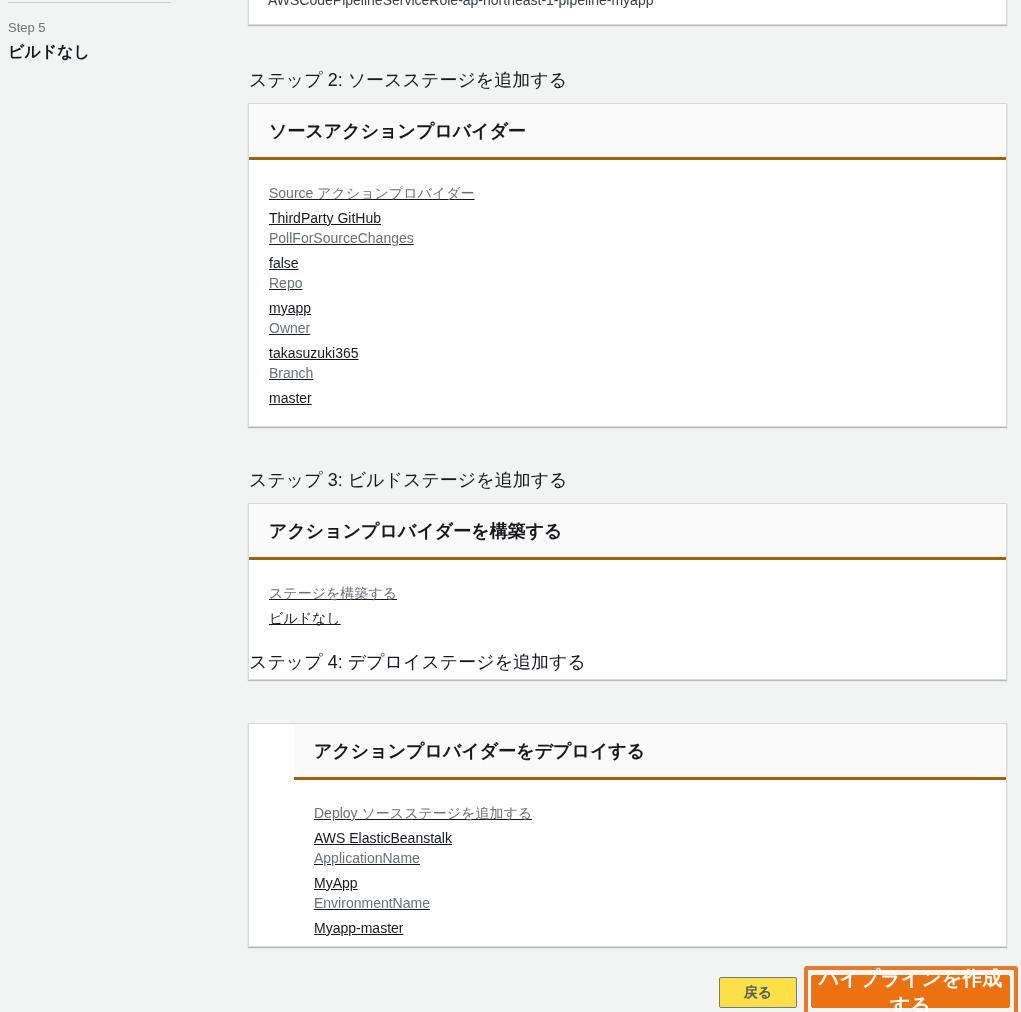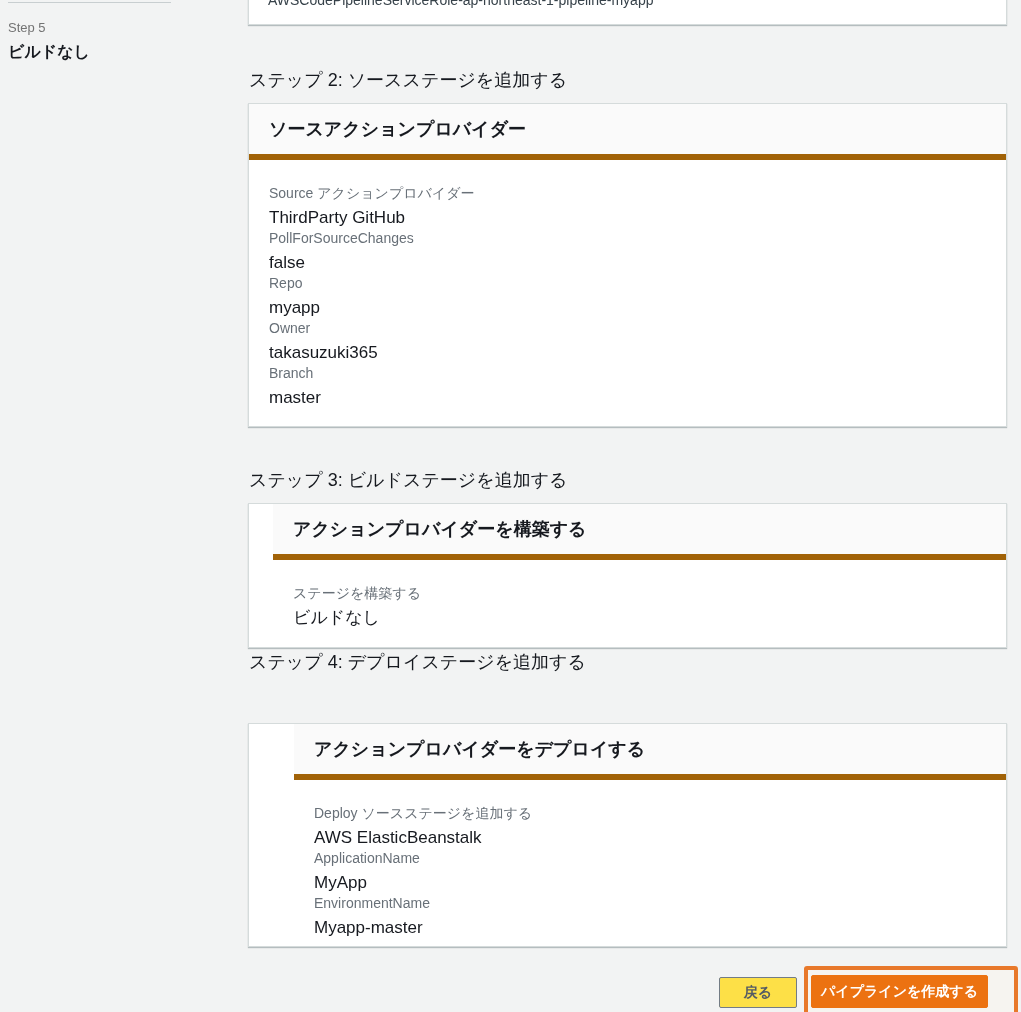--- a/index.html
+++ b/index.html
@@ -21,29 +21,29 @@
 
   
   .card {
     position: absolute; left: 248px; width: 759px;
     background: #ffffff;
     border: 1px solid #d5dbdb;
     box-shadow: 0 1px 1px rgba(0,28,36,.25);
   }
   .card-header {
     background: #fafafa;
-    border-bottom: 6px solid #a16207;
+    border-bottom: 3px solid #a16207;
     height: 56px;
     display: flex; align-items: center;
     padding: 0 20px;
   }
   .card-header .card-title { font-size: 18px; font-weight: bold; margin: 0; color: #16191f; }
-  .card-body { padding: 23px 20px 0 20px; }
+  .card-body { padding: 23px 20px 0 20px; text-decoration: underline; }
   .f-label { color: #687078; font-size: 14px; line-height: 20px; margin: 0 0 5px 0; }
-  .f-value { color: #16191f; font-size: 17px; line-height: 20px; margin: 0; }
+  .f-value { color: #16191f; font-size: 14px; line-height: 20px; margin: 0; }
 
   .section-heading {
     position: absolute; left: 249px;
     font-size: 18px; line-height: 22px; font-weight: normal;
     color: #16191f; margin: 0;
   }
 
   
   .top-card { top: -31px; height: 56px; }
   .top-card .clipped-text {
@@ -69,23 +69,23 @@
   }
   .highlight-box {
     position: absolute; left: 804px; top: 966px;
     width: 214px; height: 58px;
     border: 4px solid #e8782a; border-radius: 3px;
     background: rgba(255,245,235,0.35);
     pointer-events: none;
   }
   .create-btn {
     position: absolute; left: 811px; top: 975px;
-    width: 177px; height: 33px;
+    width: 199px; height: 33px;
     background: #ec7211; border: 1px solid #ec7211; border-radius: 2px;
-    font-size: 14px; font-weight: bold; color: #ffffff;
+    font-size: 20px; font-weight: bold; color: #ffffff;
     display: flex; align-items: center; justify-content: center;
     cursor: pointer; font-family: inherit;
   }
 </style>
 </head>
 <body>
 
 <aside class="sidebar">
   <div class="sidebar-divider"></div>
   <div class="step-label">Step 5</div>
@@ -109,21 +109,21 @@
     <div class="f-label">Repo</div>
     <div class="f-value">myapp</div>
     <div class="f-label">Owner</div>
     <div class="f-value">takasuzuki365</div>
     <div class="f-label">Branch</div>
     <div class="f-value">master</div>
   </div>
 </div>
 
 <h2 class="section-heading" style="top:469px;">ステップ 3: ビルドステージを追加する</h2>
-<div class="card" style="top:503px; height:145px;padding-left:24px;">
+<div class="card" style="top:503px; height:177px;">
   <div class="card-header">
     <h3 class="card-title">アクションプロバイダーを構築する</h3>
   </div>
   <div class="card-body">
     <div class="f-label">ステージを構築する</div>
     <div class="f-value">ビルドなし</div>
   </div>
 </div>
 
 <h2 class="section-heading" style="top:651px;">ステップ 4: デプロイステージを追加する</h2>

